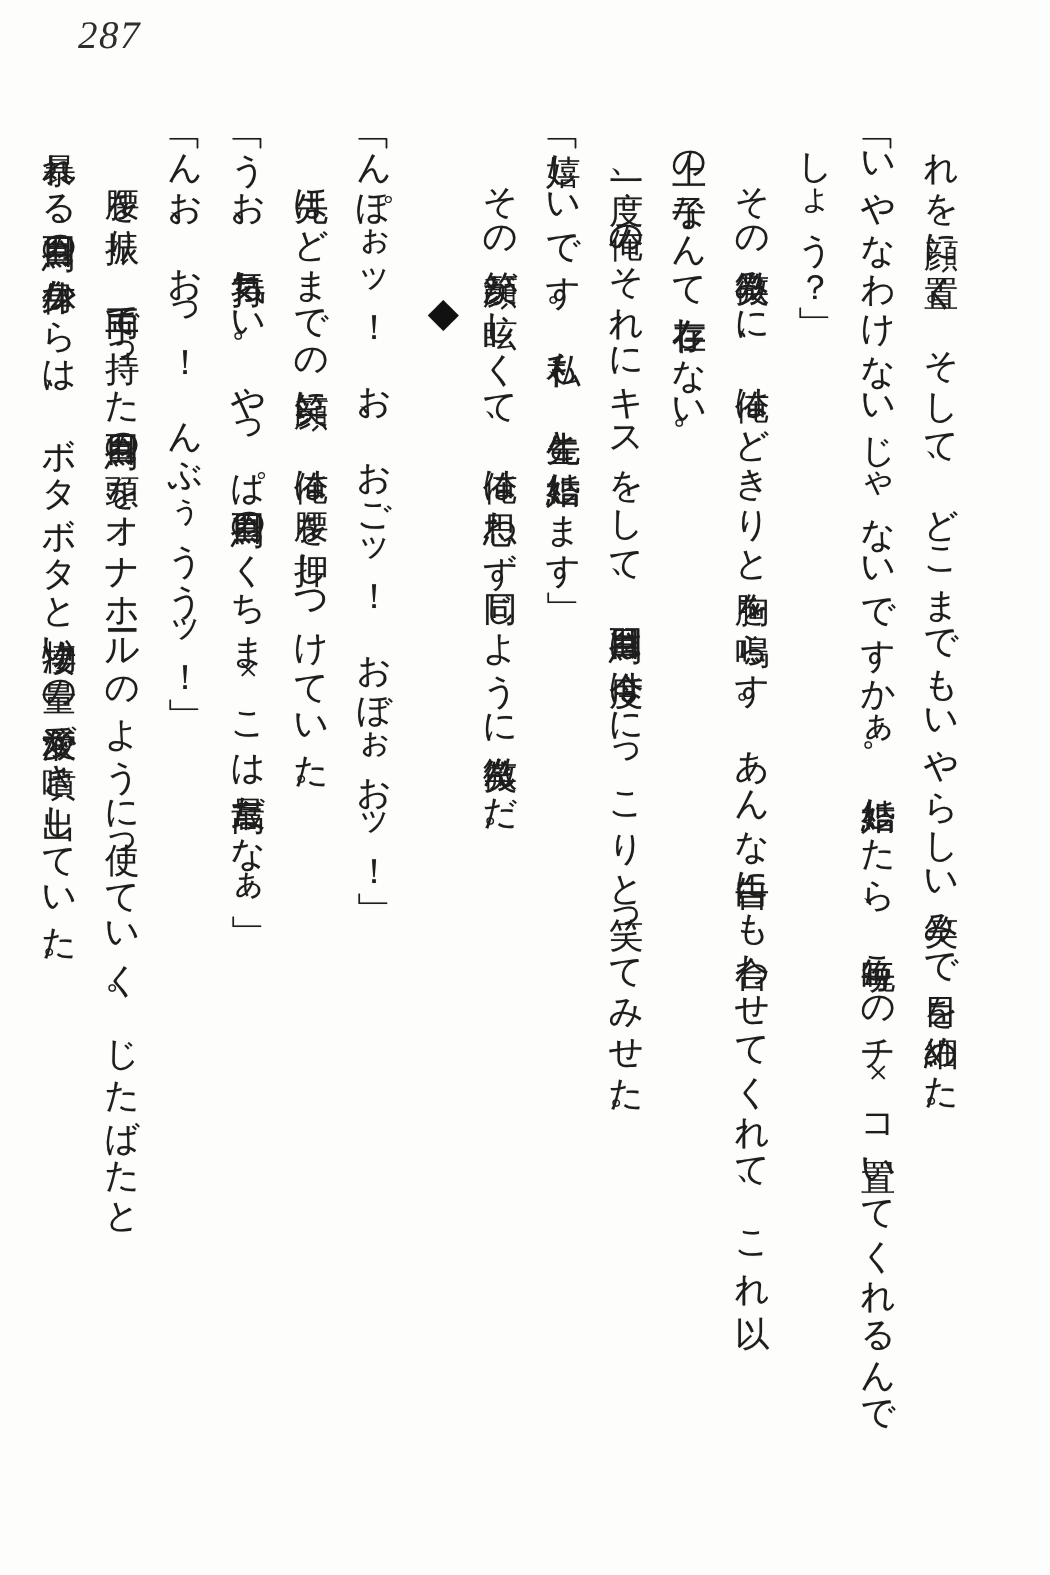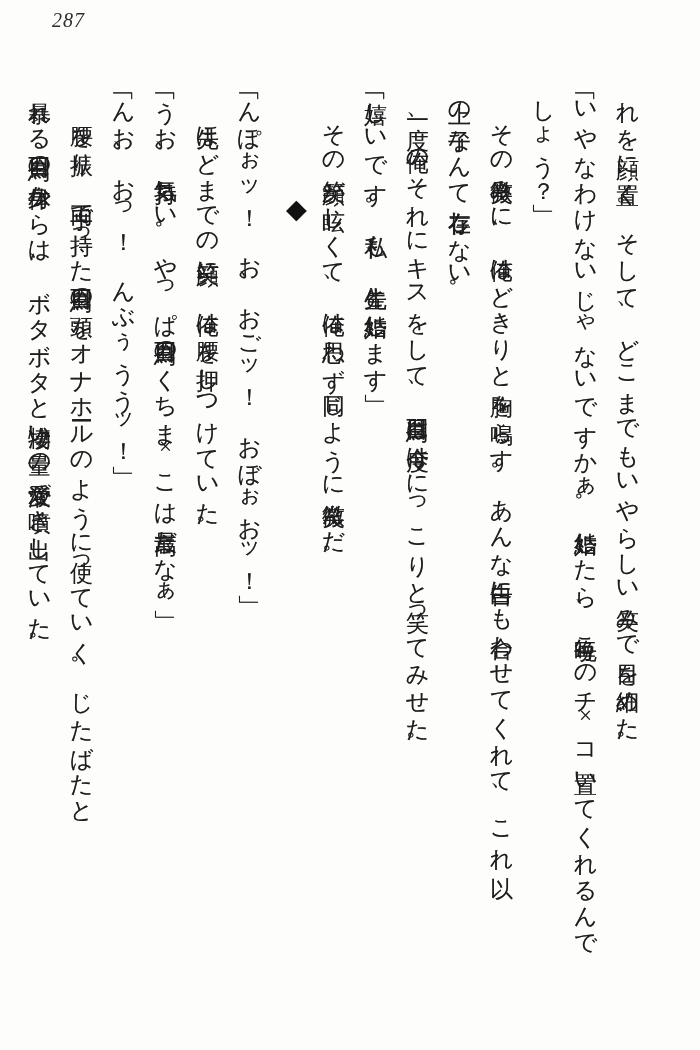--- a/index.html
+++ b/index.html
@@ -16,21 +16,21 @@
   }
   .page {
     position: absolute;
     inset: 0;
     background: #fdfdfc;
   }
   .page-number {
     position: absolute;
     left: 52px;
     top: 9px;
-    font-size: 20px;
+    font-size: 26px;
     font-style: italic;
     color: #2e2e2e;
     letter-spacing: 1px;
     font-family: "Liberation Serif", "DejaVu Serif", serif;
   }
   .text-area {
     position: absolute;
     top: 85px;
     right: 52px;
     width: 632px;

